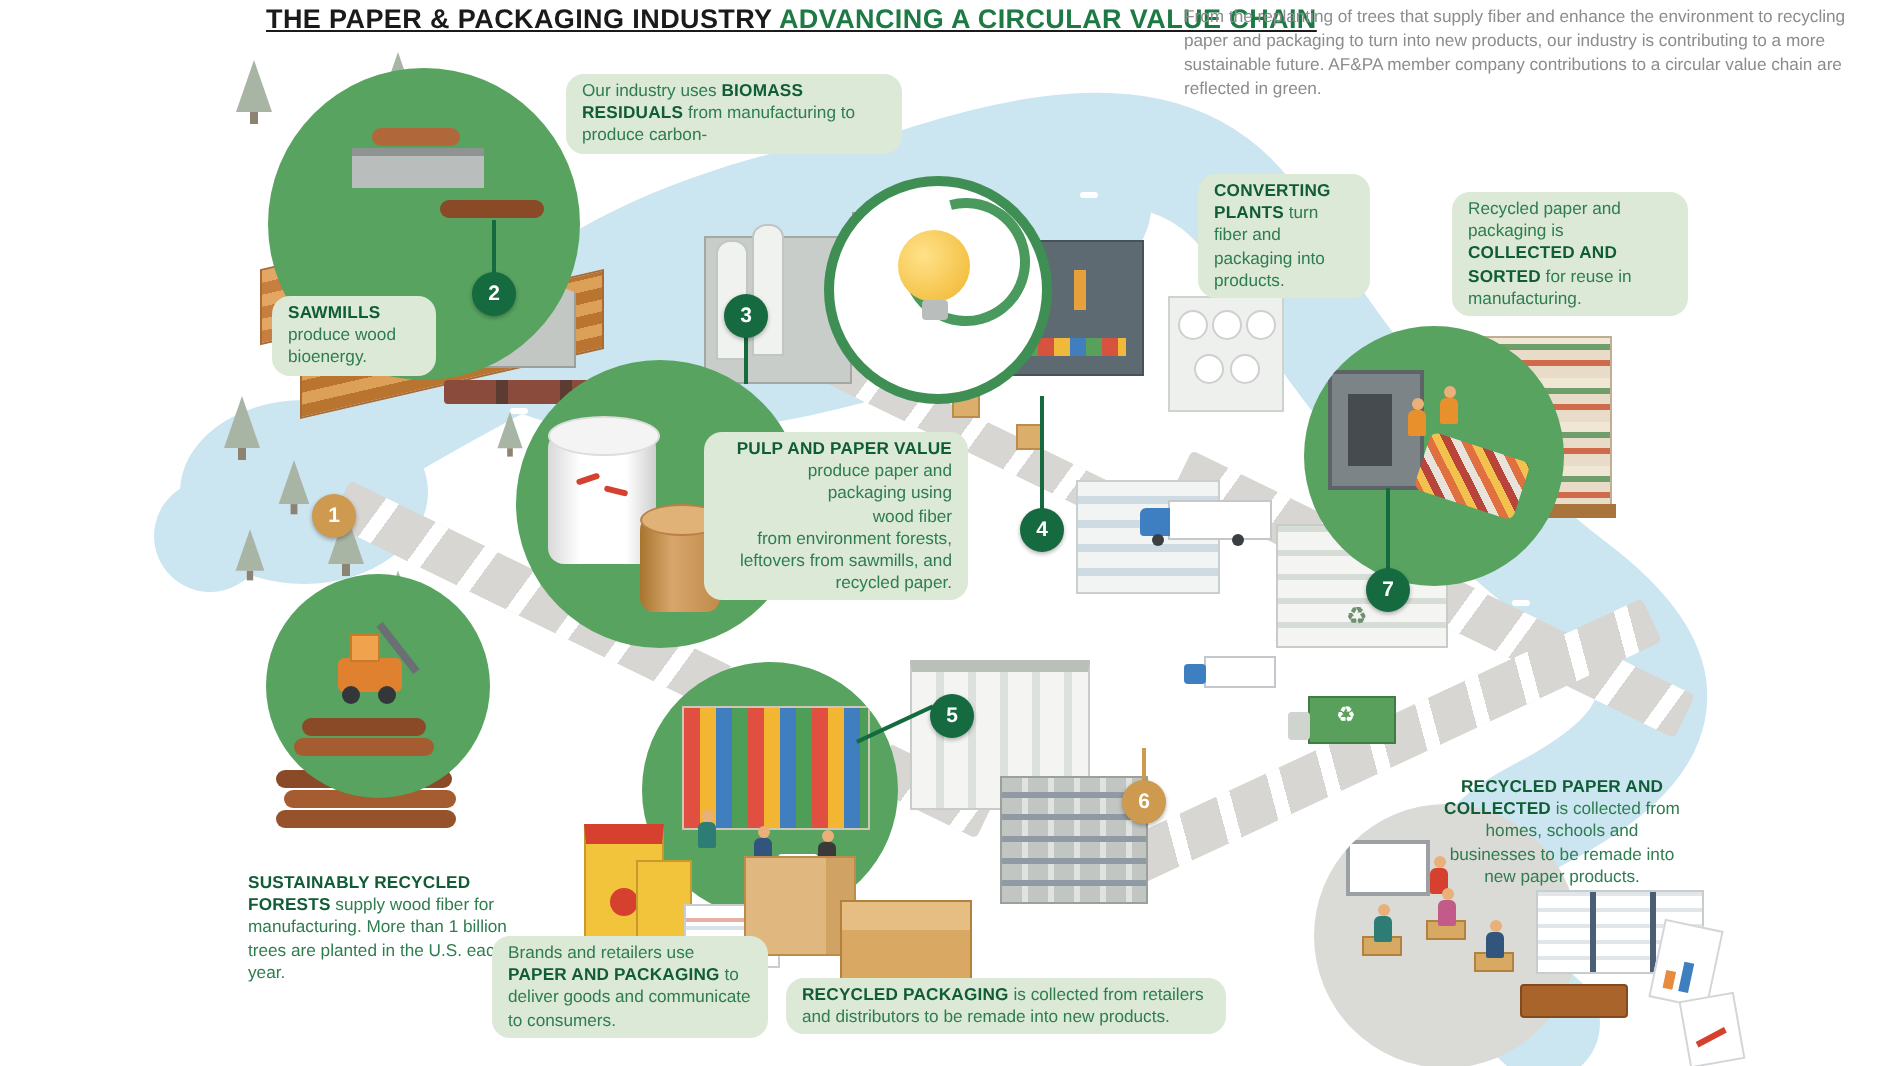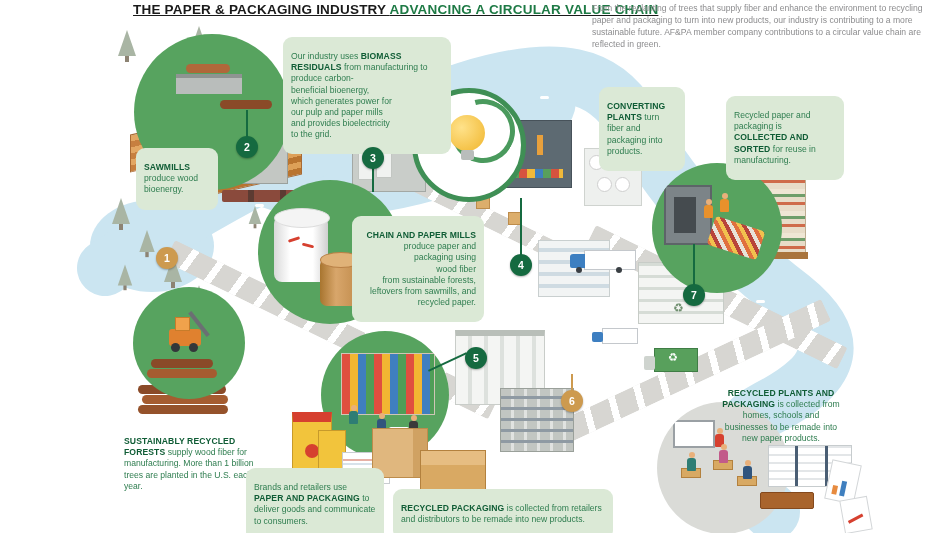--- a/index.html
+++ b/index.html
@@ -6,21 +6,21 @@
   .canvas{
     position:relative;width:948px;height:533px;overflow:hidden;background:#ffffff;
     font-family:"Liberation Sans",sans-serif;
   }
   .abs{position:absolute;}
   
   .title{position:absolute;left:133px;top:2px;font-size:13.5px;font-weight:bold;letter-spacing:.2px;color:#1a1a1a;white-space:nowrap;z-index:9;text-decoration:underline;}
   .title .green{color:#1e7a45;font-weight:bold;}
   .intro{position:absolute;left:592px;top:3px;width:332px;font-size:8.6px;line-height:1.38;color:#8c8c8e;z-index:9;}
   
-  .callout{position:absolute;background:#dbe9d6;border-radius:9px;padding:14px 8px;font-size:8.6px;line-height:1.3;color:#2e7d4f;z-index:6;}
+  .callout{position:absolute;background:#dbe9d6;border-radius:9px;padding:3px 8px;font-size:8.6px;line-height:1.3;color:#2e7d4f;z-index:6;}
   .callout b,.note b{color:#0f5c35;font-weight:bold;letter-spacing:.1px;}
   .note{position:absolute;font-size:8.6px;line-height:1.3;color:#2e7d4f;z-index:6;}
   
   .badge{position:absolute;width:22px;height:22px;border-radius:50%;color:#fff;font-weight:bold;font-size:10.5px;
     display:flex;align-items:center;justify-content:center;z-index:8;box-shadow:0 1px 2px rgba(0,0,0,.3);}
   .b-green{background:#156a40;} .b-tan{background:#cd9a4f;}
   .stem{position:absolute;width:2px;background:#156a40;z-index:7;}
   
   .road{position:absolute;height:24px;background-color:#d7d6d2;border-radius:3px;z-index:1;transform-origin:left top;
     background-image:repeating-linear-gradient(100deg,rgba(0,0,0,0) 0 20px,#ffffff 20px 27px);}
@@ -223,31 +223,30 @@
   <div class="badge b-tan" style="left:156px;top:247px;">1</div>
   <div class="badge b-green" style="left:236px;top:136px;">2</div>
   <div class="badge b-green" style="left:362px;top:147px;">3</div>
   <div class="badge b-green" style="left:510px;top:254px;">4</div>
   <div class="badge b-green" style="left:465px;top:347px;">5</div>
   <div class="badge b-tan" style="left:561px;top:390px;">6</div>
   <div class="badge b-green" style="left:683px;top:284px;">7</div>
 
   <div class="callout" style="left:283px;top:37px;width:152px;">
     <span><span>Our industry uses </span><b>BIOMASS RESIDUALS</b><span> from manufacturing to produce carbon-</span></span>
-    <span style="display:block;width:102px;">beneficial bioenergy, which generates power for our pulp and paper mills and provides bioelectricity to the grid.</span>
   </div>
 
   <div class="callout" style="left:136px;top:148px;width:66px;">
     <b>SAWMILLS</b><span> produce wood bioenergy.</span>
   </div>
 
   <div class="callout" style="left:352px;top:216px;width:116px;text-align:right;z-index:4;">
-    <b style="display:block;">CHAIN AND PAPER MILLS</b>
+    <b style="display:block;">PULP AND PAPER VALUE</b>
     <span style="display:block;margin-left:auto;width:82px;">produce paper and packaging using wood fiber</span>
-    <span style="display:block;">from sustainable forests, leftovers from sawmills, and recycled paper.</span>
+    <span style="display:block;">from environment forests, leftovers from sawmills, and recycled paper.</span>
   </div>
 
   <div class="callout" style="left:599px;top:87px;width:70px;">
     <b>CONVERTING PLANTS</b><span> turn fiber and packaging into products.</span>
   </div>
 
   <div class="callout" style="left:694px;top:96px;width:102px;margin-left:32px;">
     <span>Recycled paper and packaging is </span><b>COLLECTED AND SORTED</b><span> for reuse in manufacturing.</span>
   </div>
 
@@ -257,21 +256,21 @@
 
   <div class="callout" style="left:393px;top:489px;width:204px;">
     <b>RECYCLED PACKAGING</b><span> is collected from retailers and distributors to be remade into new products.</span>
   </div>
 
   <div class="callout" style="left:246px;top:468px;width:122px;">
     <span>Brands and retailers use </span><b>PAPER AND PACKAGING</b><span> to deliver goods and communicate to consumers.</span>
   </div>
 
   <div class="note" style="left:722px;top:388px;width:118px;text-align:center;">
-    <b>RECYCLED PLANTS AND PACKAGING</b><span> is collected from homes, schools and businesses to be remade into new paper products.</span>
+    <b>RECYCLED PAPER AND COLLECTED</b><span> is collected from homes, schools and businesses to be remade into new paper products.</span>
   </div>
 
   <div class="title">
     <span>THE PAPER &amp; PACKAGING INDUSTRY</span>
     <span class="green"> </span><span class="green">ADVANCING A CIRCULAR VALUE CHAIN</span>
   </div>
   <div class="intro">From the replanting of trees that supply fiber and enhance the environment to recycling paper and packaging to turn into new products, our industry is contributing to a more sustainable future. AF&amp;PA member company contributions to a circular value chain are reflected in green.</div>
 
 </div>
 

